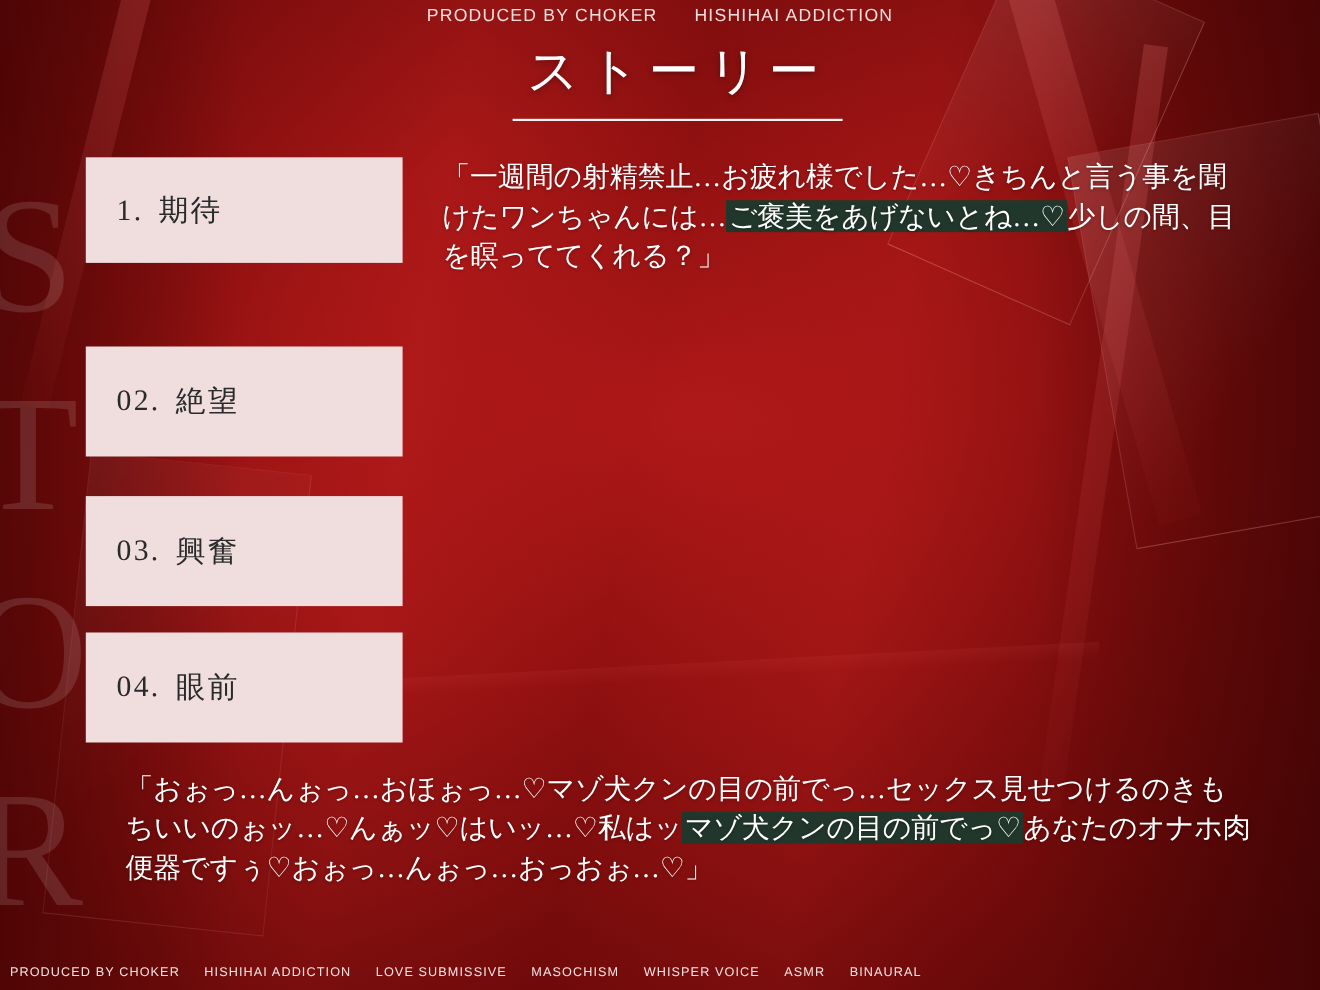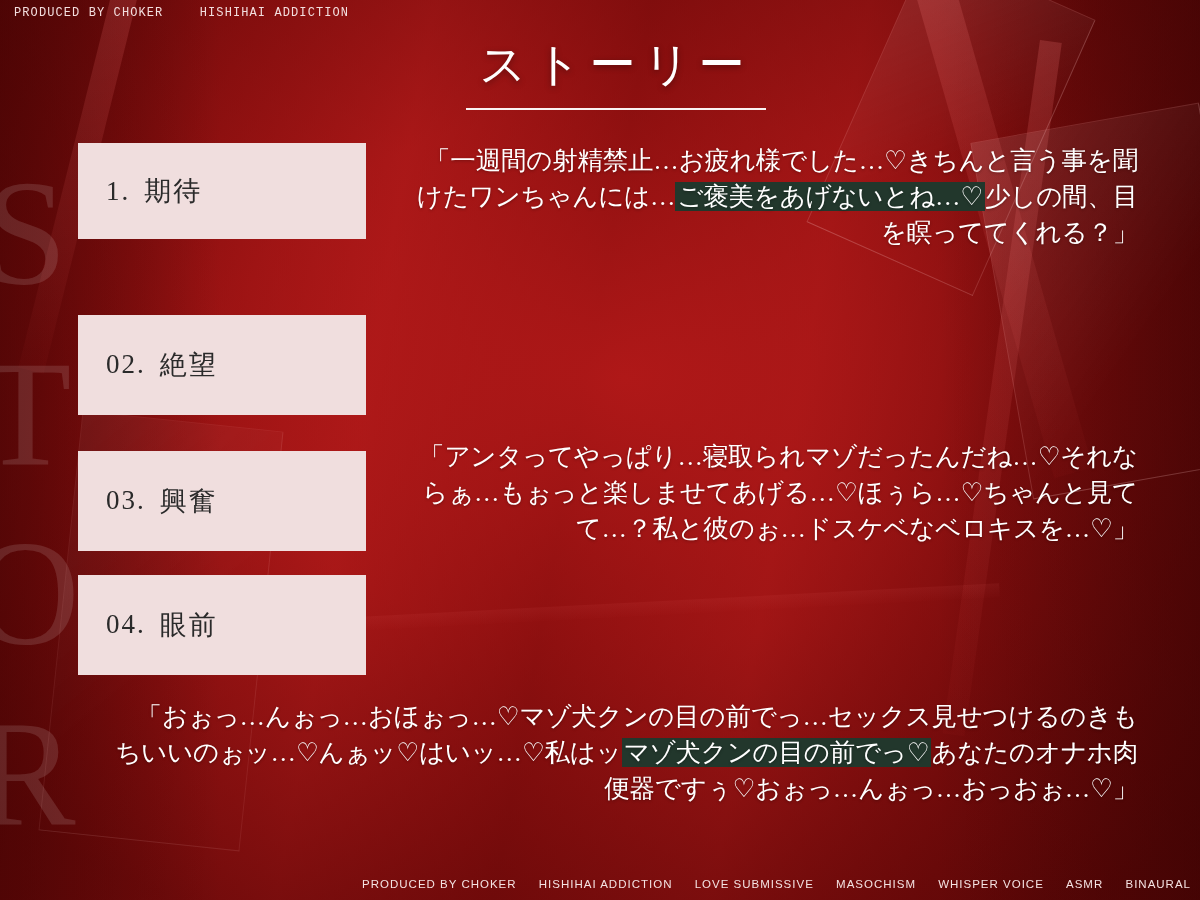--- a/index.html
+++ b/index.html
@@ -58,22 +58,23 @@
     white-space: nowrap;
     user-select: none;
   }
 
   
   #topbar {
     position: absolute;
     top: 6px;
     left: 0;
     width: 100%;
-    font-family: Liberation Mono, monospace;
-    font-size: 12px;
+    text-align: center;
+    font-family: Liberation Sans, sans-serif;
+    font-size: 16px;
     letter-spacing: 1.1px;
     color: #f3dede;
   }
   #topbar span { margin: 0 14px; }
 
   #title-wrap {
     position: absolute;
     top: 34px;
     left: 16px;
     width: 100%;
@@ -122,21 +123,20 @@
   }
   .row-label .num { margin-right: 14px; }
   .row-text {
     flex: 1;
     padding-left: 36px;
     font-size: 25.5px;
     line-height: 1.42;
     color: #ffffff;
     letter-spacing: -0.2px;
     text-shadow: 0 1px 3px rgba(0,0,0,0.3);
-    text-align: right;
   }
   .row-text .hl {
     background: #22372c;
     padding: 0 2px;
     box-decoration-break: clone;
     -webkit-box-decoration-break: clone;
   }
 
   
   .row.r1 .row-label { min-height: 96px; }
@@ -144,21 +144,21 @@
   .row.r3 .row-label { min-height: 100px; margin-top: 12px; }
   .row.r4 .row-label { min-height: 100px; text-align: right; }
   .row.r5 .row-label { min-height: 110px; }
 
   
   #footer {
     position: absolute;
     bottom: 10px;
     left: 0;
     width: 100%;
-    text-align: right;
+    text-align: left;
     font-family: "Liberation Sans", sans-serif;
     font-size: 11.5px;
     letter-spacing: 1px;
     color: #f4e2e2;
   }
   #footer span { margin: 0 9px; }
 </style>
 </head>
 <body>
 
@@ -201,21 +201,20 @@
       <span class="num">02.</span>
       <span>絶望</span>
     </div>
   </div>
 
   <div class="row r3">
     <div class="row-label">
       <span class="num">03.</span>
       <span>興奮</span>
     </div>
-    <div class="row-text"><span>「アンタってやっぱり…寝取られマゾだったんだね…♡それならぁ…もぉっと楽しませてあげる…♡ほぅら…♡ちゃんと見てて…？私と彼のぉ…ドスケベなベロキスを…♡」</span></div>
   </div>
 
   <div class="row r4">
     <div class="row-label">
       <span class="num">04.</span>
       <span>眼前</span>
     </div>
   </div>
 
   <div class="row r5">

